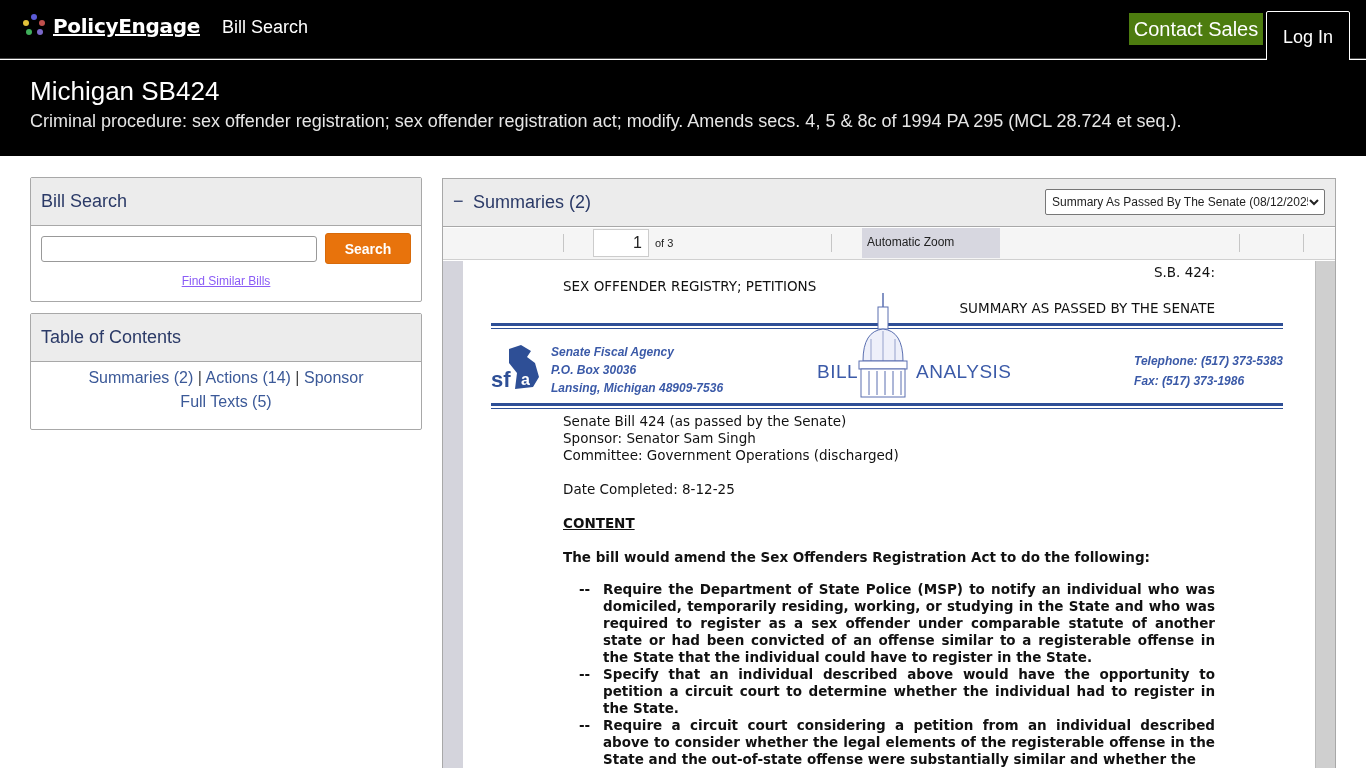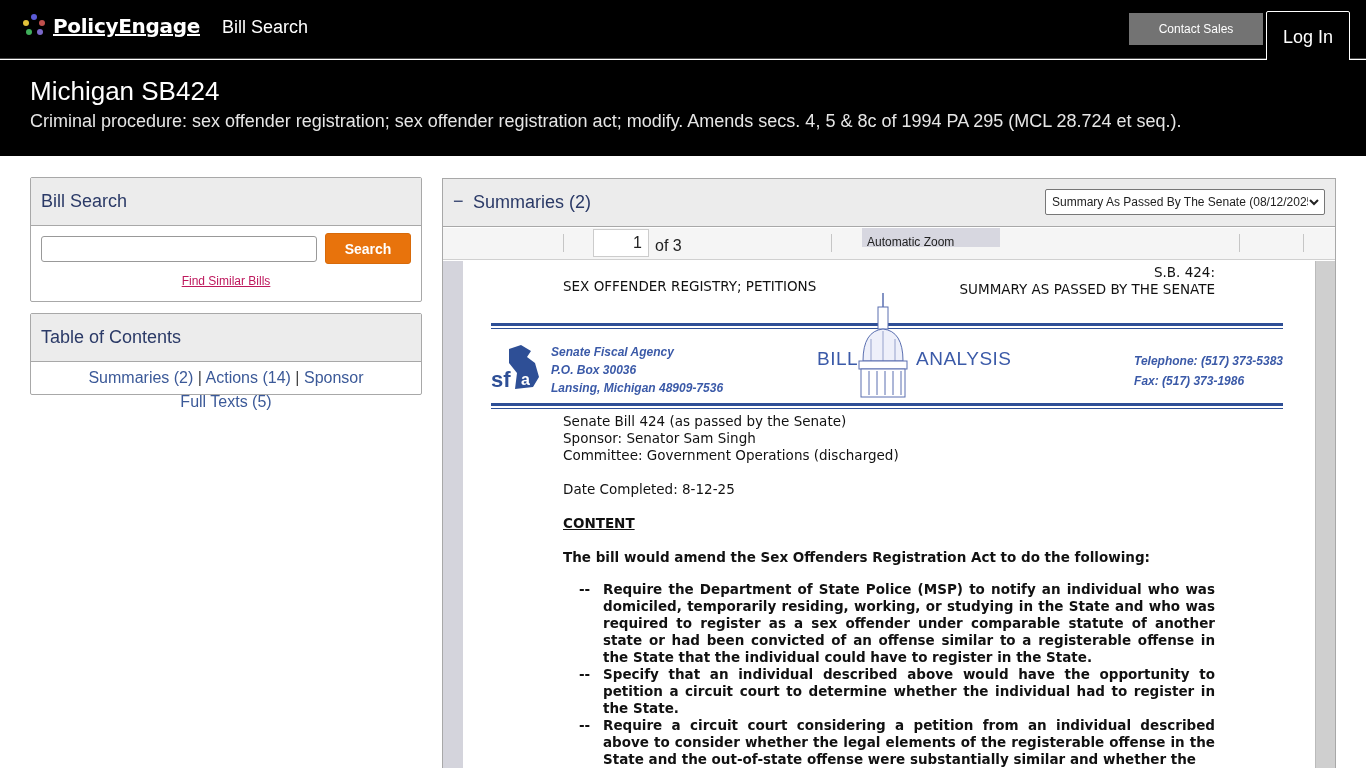--- a/index.html
+++ b/index.html
@@ -5,66 +5,66 @@
   * { box-sizing: border-box; margin: 0; padding: 0; }
   html, body { width: 1366px; height: 768px; overflow: hidden; background: #ffffff; font-family: "Liberation Sans", sans-serif; }
 
   
   .topnav { position: absolute; left: 0; top: 0; width: 1366px; height: 59px; background: #000; border-bottom: 1px solid #4a4a4a; }
   .logo { position: absolute; left: 22px; top: 14px; display: flex; align-items: center; gap: 7px; }
   .logo-dots { position: relative; width: 24px; height: 24px; }
   .logo-dots span { position: absolute; width: 6px; height: 6px; border-radius: 50%; }
   .logo-text { color: #fff; font-family: "DejaVu Sans", sans-serif; font-weight: bold; font-size: 20px; letter-spacing: -0.3px; text-decoration: underline; }
   .nav-link { position: absolute; left: 222px; top: 17px; color: #fff; font-size: 18px; text-decoration: none; }
-  .btn-contact { position: absolute; left: 1129px; top: 13px; width: 134px; height: 32px; background: #737373; color: #fff; border: none; font-size: 12px; font-family: "Liberation Sans", sans-serif; display:flex; align-items:center; justify-content:center; }
+  .btn-contact { position: absolute; left: 1129px; top: 13px; width: 134px; height: 32px; background: #4d7c0f; color: #fff; border: none; font-size: 20px; font-family: "Liberation Sans", sans-serif; display:flex; align-items:center; justify-content:center; }
   .btn-login { position: absolute; left: 1266px; top: 11px; width: 84px; height: 52px; background: #000; color: #fff; border: 1px solid #fff; border-radius: 2px; font-size: 18px; font-family: "Liberation Sans", sans-serif; display:flex; align-items:center; justify-content:center; }
 
   
   .titleband { position: absolute; left: 0; top: 60px; width: 1366px; height: 96px; background: #000; }
   .bill-title { position: absolute; left: 30px; top: 16px; color: #fff; font-size: 26px; }
   .bill-desc { position: absolute; left: 30px; top: 51px; color: #e6e6e6; font-size: 18px; white-space: nowrap; }
 
   
   .panel { position: absolute; left: 30px; width: 392px; border: 1px solid #a8a8a8; border-radius: 2px; background: #fff; }
   .panel-head { background: #ececec; border-bottom: 1px solid #a8a8a8; height: 48px; padding: 0 10px; display: flex; align-items: center; color: #2b3a67; font-size: 18px; }
   .panel-search { top: 177px; height: 125px; }
   .search-input { position: absolute; left: 10px; top: 58px; width: 276px; height: 26px; border: 1px solid #999; border-radius: 3px; background: #fff; }
   .search-btn { position: absolute; left: 294px; top: 55px; width: 86px; height: 31px; background: #e8730c; color: #fff; font-weight: bold; font-size: 14px; border: 1px solid #d76a0a; border-radius: 3px; display:flex; align-items:center; justify-content:center; font-family: "Liberation Sans", sans-serif; }
-  .similar-link { position: absolute; left: 0; width: 100%; top: 96px; text-align: center; font-size: 12px; color: #be185d; text-decoration: underline; }
-  .panel-toc { top: 313px; height: 82px; }
+  .similar-link { position: absolute; left: 0; width: 100%; top: 96px; text-align: center; font-size: 12px; color: #8b5cf6; text-decoration: underline; }
+  .panel-toc { top: 313px; height: 117px; }
   .toc-body { text-align: center; padding-top: 4px; font-size: 16px; line-height: 24px; color: #4a4a4a; }
   .toc-body a { color: #3b5998; text-decoration: none; }
   .toc-sep { color: #444; }
 
   
   .summaries { position: absolute; left: 442px; top: 178px; width: 894px; height: 600px; border: 1px solid #a8a8a8; background: #fff; }
   .sum-head { height: 48px; background: #ececec; border-bottom: 1px solid #a8a8a8; position: relative; }
   .sum-toggle { position: absolute; left: 10px; top: 12px; color: #2b3a67; font-size: 18px; }
   .sum-title { position: absolute; left: 30px; top: 13px; color: #2b3a67; font-size: 18px; }
   .sum-select { position: absolute; left: 602px; top: 10px; width: 280px; height: 26px; border: 1px solid #777; border-radius: 2px; background: #fff; font-size: 12px; color: #222; display: flex; align-items: center; padding-left: 6px; overflow: hidden; white-space: nowrap; }
   .sum-select .chev { position: absolute; right: 4px; top: 5px; width: 12px; height: 14px; background: #fff; }
 
   
   .pdf-toolbar { position: absolute; left: 0; top: 49px; width: 892px; height: 32px; background: #f5f5f5; border-bottom: 1px solid #d0d0d0; }
   .tb-sep { position: absolute; top: 6px; width: 1px; height: 18px; background: #c6c6c6; }
   .page-input { position: absolute; left: 150px; top: 1px; width: 56px; height: 28px; background: #fff; border: 1px solid #ccc; text-align: right; padding-right: 6px; font-size: 16px; line-height: 26px; color: #222; }
-  .page-of { position: absolute; left: 212px; top: 9px; font-size: 16px; color: #222; }
-  .zoom-select { position: absolute; left: 419px; top: 0; width: 138px; height: 19px; background: #d7d7e0; font-size: 12px; color: #222; padding-left: 5px; line-height: 29px; }
+  .page-of { position: absolute; left: 212px; top: 9px; font-size: 11px; color: #222; }
+  .zoom-select { position: absolute; left: 419px; top: 0; width: 138px; height: 30px; background: #d7d7e0; font-size: 12px; color: #222; padding-left: 5px; line-height: 29px; }
 
   
   .pdf-view { position: absolute; left: 0; top: 82px; width: 892px; height: 520px; background: #d4d4dc; overflow: hidden; }
   .pdf-page { position: absolute; left: 20px; top: 0; width: 852px; height: 600px; background: #fff; }
   .vscroll { position: absolute; left: 872px; top: 0; width: 20px; height: 520px; background: #cfcfcf; border-left: 1px solid #bbb; }
 
   .doc { font-family: "DejaVu Sans", sans-serif; color: #111; font-size: 13.5px; }
   .doc .line { position: absolute; white-space: nowrap; }
   .hdr-rule { position: absolute; left: 28px; width: 792px; height: 6px; border-top: 3px solid #2e4f96; border-bottom: 1px solid #2e4f96; }
   .sfa-info { position: absolute; left: 88px; top: 82px; color: #3b5aa8; font-style: italic; font-weight: bold; font-size: 12px; line-height: 18px; font-family: "Liberation Sans", sans-serif; }
   .sfa-right { position: absolute; right: 32px; top: 90px; color: #3b5aa8; font-style: italic; font-weight: bold; font-size: 12px; line-height: 20px; text-align: left; font-family: "Liberation Sans", sans-serif; }
-  .bill-word { position: absolute; top: 87px; color: #3b5aa8; font-size: 19px; font-family: "Liberation Sans", sans-serif; letter-spacing: 0.5px; }
+  .bill-word { position: absolute; top: 100px; color: #3b5aa8; font-size: 19px; font-family: "Liberation Sans", sans-serif; letter-spacing: 0.5px; }
   .content-block { position: absolute; left: 100px; top: 152px; width: 652px; line-height: 17px; }
   .bullets { position: absolute; left: 100px; top: 320px; width: 652px; font-weight: bold; line-height: 17px; }
   .bullet { display: flex; }
   .bullet .dash { width: 40px; padding-left: 16px; flex-shrink: 0; }
   .bullet .txt { text-align: justify; flex: 1; }
 </style>
 </head>
 <body>
 
 <div class="topnav">
@@ -128,21 +128,21 @@
     <div class="tb-sep" style="left:388px"></div>
     <div class="zoom-select">Automatic Zoom</div>
     <div class="tb-sep" style="left:796px"></div>
     <div class="tb-sep" style="left:860px"></div>
   </div>
 
   <div class="pdf-view">
     <div class="pdf-page doc">
       <div class="line" style="left:100px;top:17px">SEX OFFENDER REGISTRY; PETITIONS</div>
       <div class="line" style="right:100px;top:3px">S.B. 424:</div>
-      <div class="line" style="right:100px;top:20px">SUMMARY AS PASSED BY THE SENATE</div>
+      <div class="line" style="right:100px;top:39px">SUMMARY AS PASSED BY THE SENATE</div>
 
       <div class="hdr-rule" style="top:62px"></div>
 
       <div style="position:absolute;left:28px;top:82px;width:56px;height:48px;">
         <svg width="56" height="48" viewBox="0 0 56 48">
           <path d="M18 6 L30 2 L40 8 L36 14 L44 20 L48 34 L42 44 L24 46 L26 30 L18 20 Z" fill="#2e4f96"></path>
           <text x="0" y="44" font-family="Liberation Sans, sans-serif" font-weight="bold" font-size="22" fill="#2e4f96">sf</text>
           <text x="30" y="42" font-family="Liberation Sans, sans-serif" font-weight="bold" font-size="16" fill="#fff">a</text>
         </svg>
       </div>

